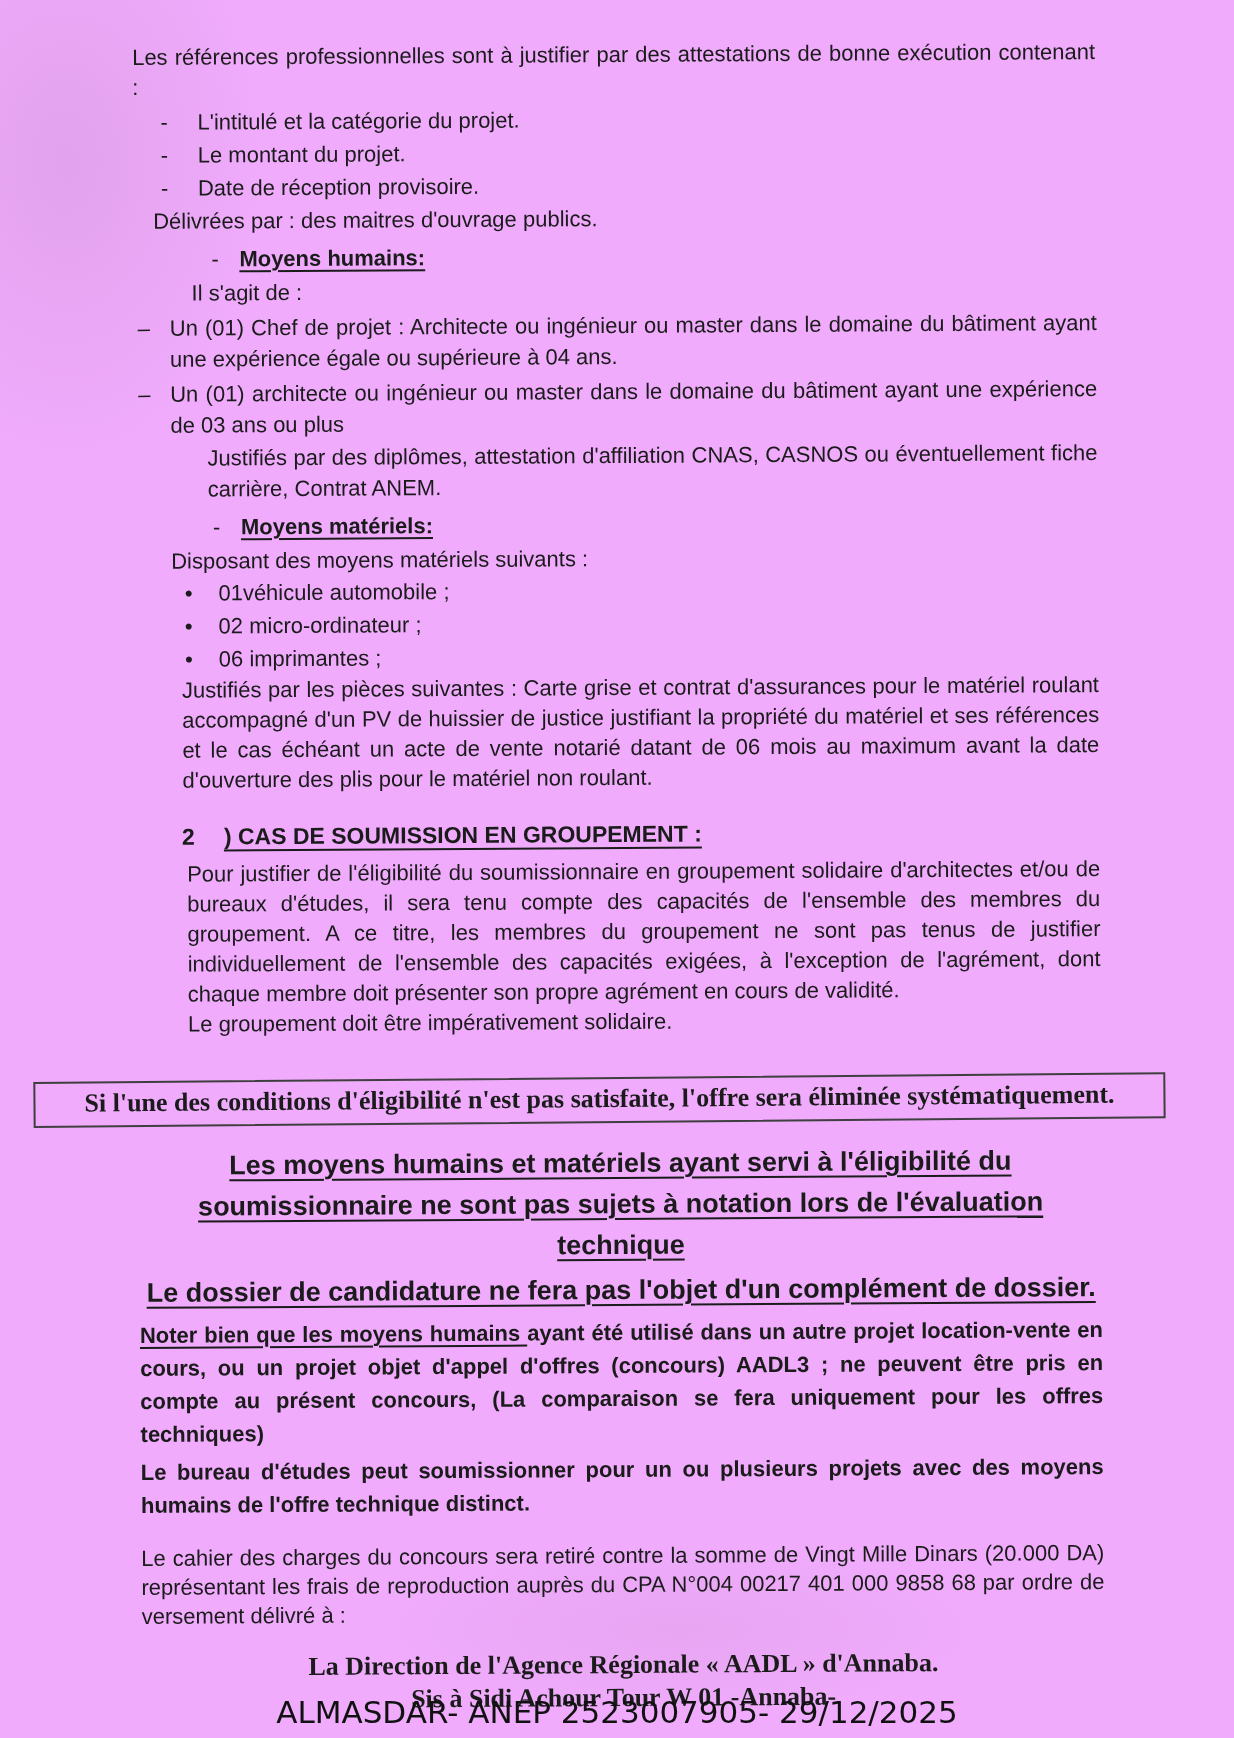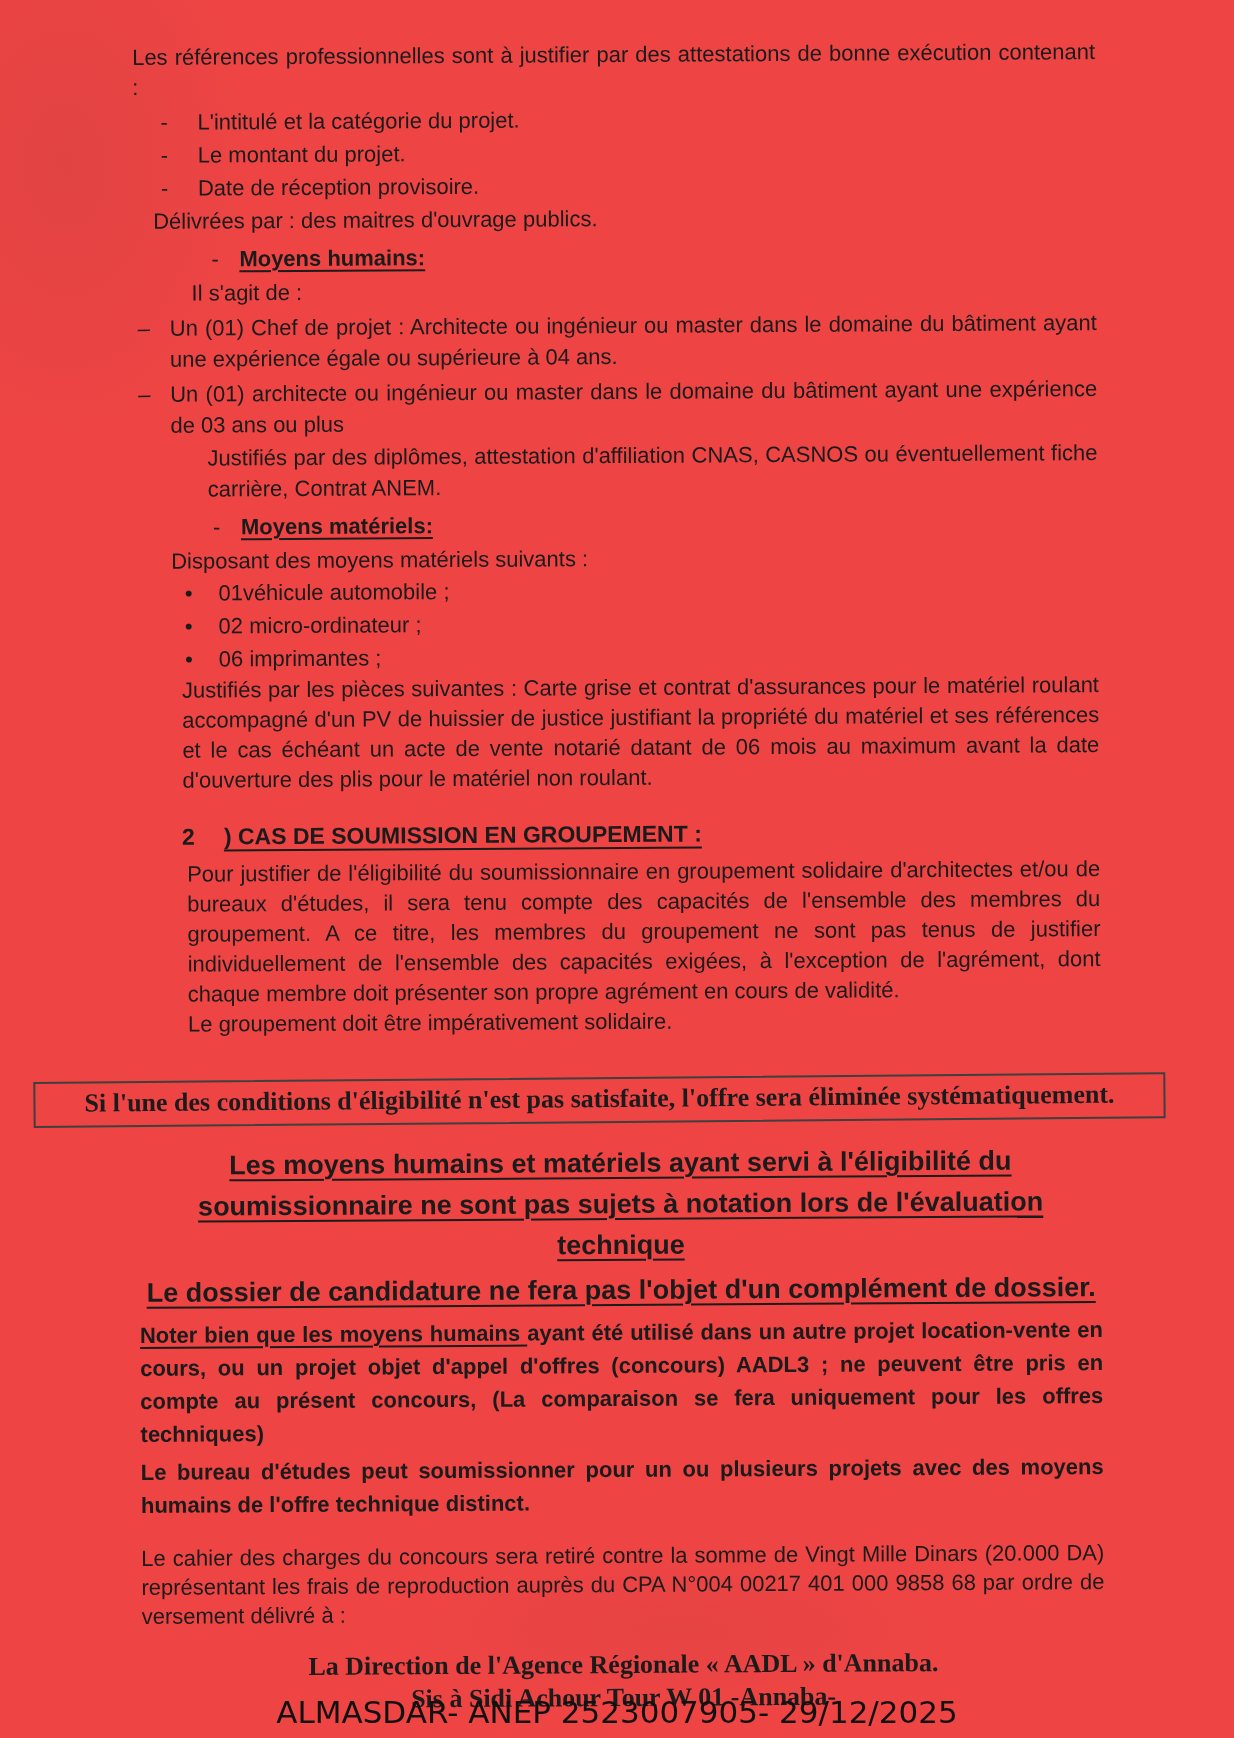--- a/index.html
+++ b/index.html
@@ -1,18 +1,18 @@
 <!DOCTYPE html>
 <html><head>
 <meta charset="utf-8">
 <style>
   html,body{margin:0;padding:0;background:#ffffff;}
   .page{
     position:relative;width:1234px;height:1738px;overflow:hidden;
-    background:#ef4444;color:#1b1b1b;
+    background:#f0abfc;color:#1b1b1b;
     font-family:"Liberation Sans",sans-serif;
   }
   .artifact{position:absolute;pointer-events:none;}
   .artifact-tl{left:-70px;top:-90px;width:340px;height:560px;
     background:radial-gradient(ellipse at 40% 45%, rgba(60,55,50,0.08), rgba(60,55,50,0.0) 68%);}
   .artifact-bc{left:380px;top:1545px;width:600px;height:170px;
     background:radial-gradient(ellipse at center, rgba(60,55,50,0.05), rgba(60,55,50,0.0) 70%);}
   .content{
     position:absolute;top:40px;left:132px;width:963px;
     font-size:22px;line-height:30px;

